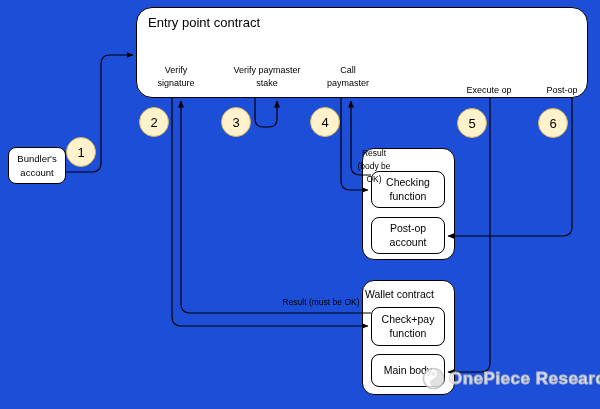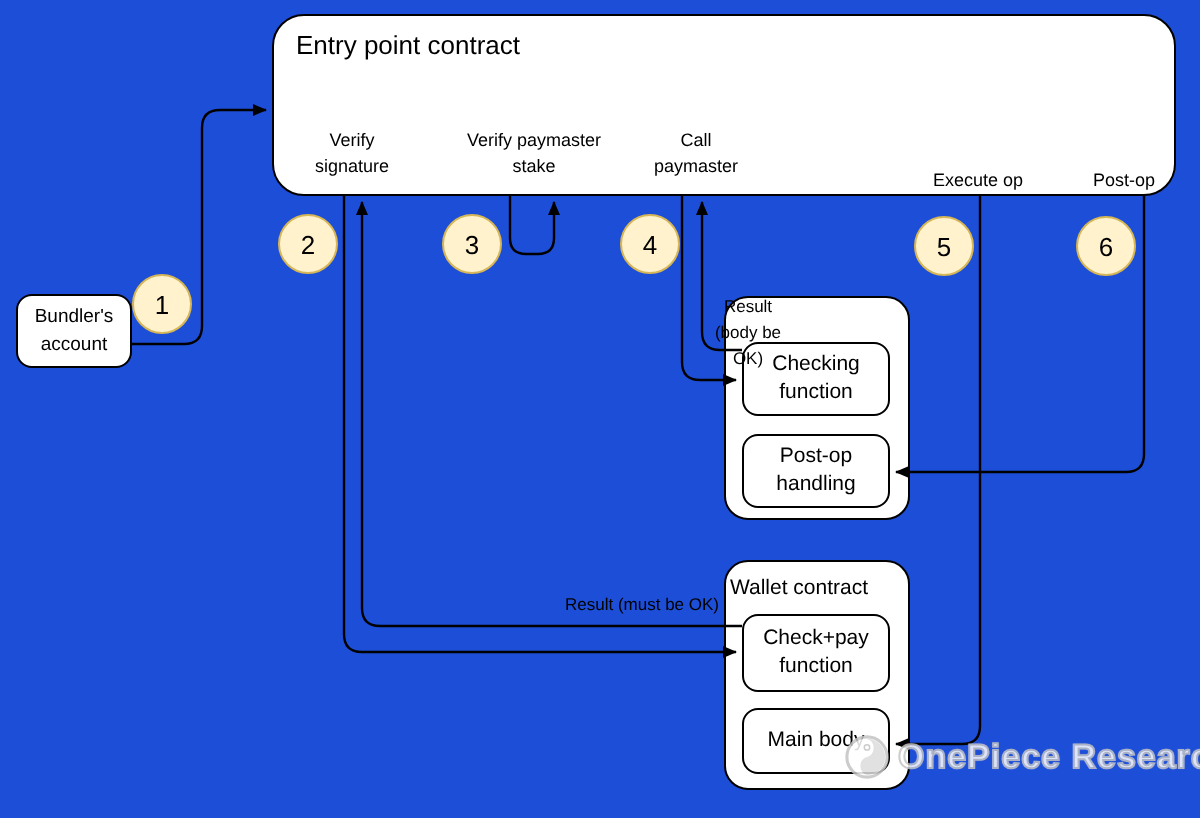--- a/index.html
+++ b/index.html
@@ -46,21 +46,21 @@
   <div class="lbl" style="left:146px;top:64px;width:60px;">Verify signature</div>
   <div class="lbl" style="left:222px;top:64px;width:90px;">Verify paymaster stake</div>
   <div class="lbl" style="left:318px;top:64px;width:60px;">Call paymaster</div>
   <div class="lbl" style="left:454px;top:84px;width:70px;">Execute op</div>
   <div class="lbl" style="left:532px;top:84px;width:60px;">Post-op</div>
 
   <div class="box rounded-sm center-flex" style="left:8px;top:147px;width:58px;height:37px;font-size:9.5px;line-height:1.4;">Bundler's account</div>
 
   <div class="box rounded-md" style="left:362px;top:148px;width:93px;height:112px;"></div>
   <div class="box rounded-sm center-flex inner-lbl" style="left:371px;top:171px;width:74px;height:37px;">Checking function</div>
-  <div class="box rounded-sm center-flex inner-lbl" style="left:371px;top:217px;width:74px;height:37px;">Post-op handling</div>
+  <div class="box rounded-sm center-flex inner-lbl" style="left:371px;top:217px;width:74px;height:37px;">Post-op account</div>
 
   <div class="box rounded-md" style="left:362px;top:280px;width:93px;height:115px;"></div>
   <div class="group-title" style="left:362px;top:288px;width:75px;">Wallet contract</div>
   <div class="box rounded-sm center-flex inner-lbl" style="left:371px;top:307px;width:74px;height:39px;">Check+pay function</div>
   <div class="box rounded-sm center-flex inner-lbl" style="left:371px;top:354px;width:74px;height:33px;">Main body</div>
 
   <svg id="connectors" width="600" height="409" viewBox="0 0 600 409">
     <defs>
       <marker id="arr" markerWidth="9" markerHeight="8" refX="6.5" refY="3" orient="auto" markerUnits="userSpaceOnUse">
         <path d="M0,0 L7,3 L0,6 Z" fill="#000"></path>

